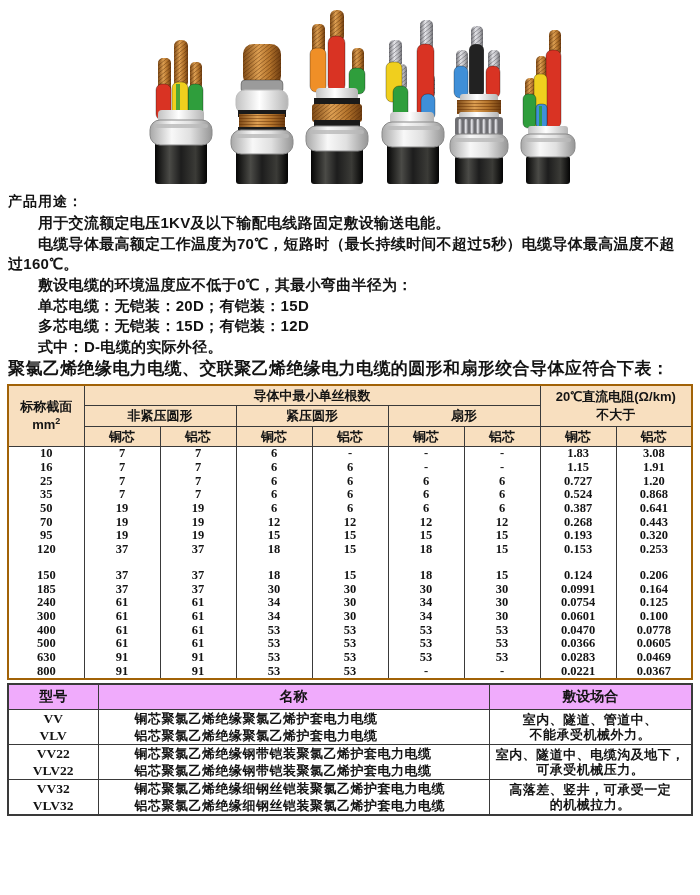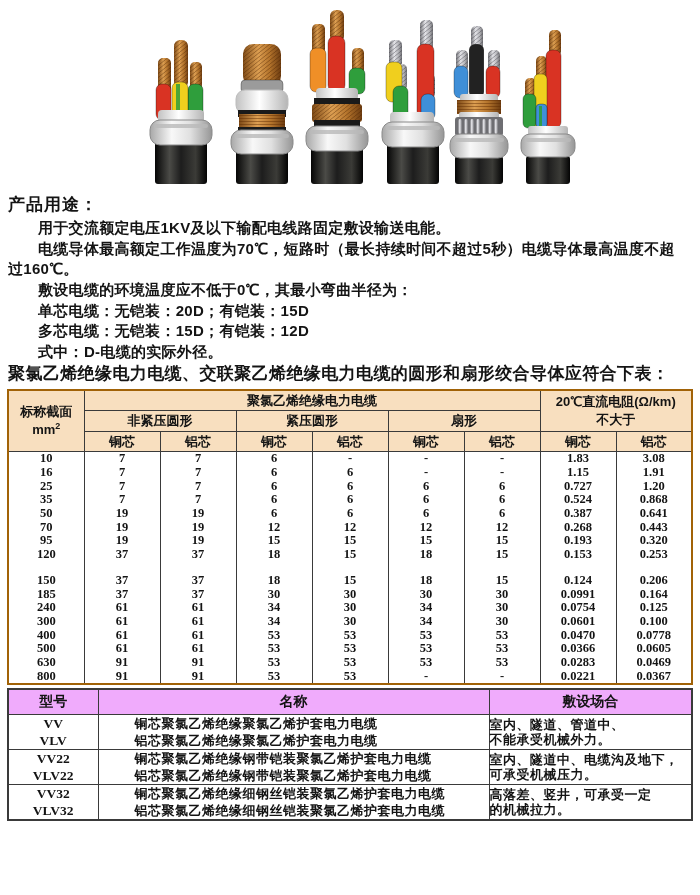--- a/index.html
+++ b/index.html
@@ -5,21 +5,21 @@
   html,body{margin:0;padding:0;}
   body{
     width:700px;height:895px;overflow:hidden;background:#ffffff;
     font-family:"Liberation Sans",sans-serif;color:#141414;
   }
   .page{width:700px;}
   
   .artwork{display:block;width:700px;height:190px;}
   
   .sec-title{
-    font-size:17px;font-weight:700;margin:3px 0 2px 8px;letter-spacing:1px;
+    font-size:14px;font-weight:700;margin:3px 0 2px 8px;letter-spacing:1px;
   }
   .para{
     font-size:15px;font-weight:700;line-height:1.38;margin:0 22px 0 8px;
     text-indent:2em;letter-spacing:0.3px;
   }
   .std-line{margin:3px 0 1px 8px;}
   .std-line .std-title{font-size:17px;font-weight:700;letter-spacing:1px;}
   .std-line .std-value{font-size:15px;font-family:"Liberation Serif",serif;font-weight:700;}
   .intro{
     font-size:17px;font-weight:700;line-height:1.22;margin:1px 6px 4px 8px;letter-spacing:0.4px;
@@ -52,21 +52,21 @@
     border-top:0;border-bottom:0;padding:0;height:17px;line-height:16px;
   }
   .mtable tr.group-start td{border-top:1px solid #3a3a3a;}
   .mtable td.model{
     text-align:center;font-family:"Liberation Serif",serif;font-size:13.5px;font-weight:700;
   }
   .mtable td.mname{
     font-size:13px;font-weight:700;padding-left:36px;letter-spacing:0.5px;
   }
   .mtable td.loc{
-    font-size:13px;font-weight:700;line-height:15px;letter-spacing:0.5px;border-radius:14px;
+    text-align:center;font-size:13px;font-weight:700;line-height:15px;letter-spacing:0.5px;border-radius:14px;
   }
 </style>
 </head>
 <body>
 
 <div class="page">
 
   <svg class="artwork" viewBox="0 0 700 190" aria-hidden="true">
     <defs>
       <linearGradient id="gBody" x1="0" y1="0" x2="1" y2="0">
@@ -248,21 +248,21 @@
       <col style="width:76px">
         <col style="width:76px">
         <col style="width:76px">
     </colgroup>
     <tbody>
         <tr>
       <th rowspan="3">
         <div>标称截面</div>
         <div class="unit"><span>mm</span><sup>2</sup></div>
       </th>
-      <th colspan="6">聚氯乙烯绝缘电力电缆</th>
+      <th colspan="6">导体中最小单丝根数</th>
       <th colspan="2" rowspan="2" class="preline">20℃直流电阻(Ω/km)
 不大于</th>
     </tr>
     <tr>
       <th colspan="2">非紧压圆形</th>
       <th colspan="2">紧压圆形</th>
       <th colspan="2">扇形</th>
     </tr>
     <tr>
       <th>铜芯</th>

